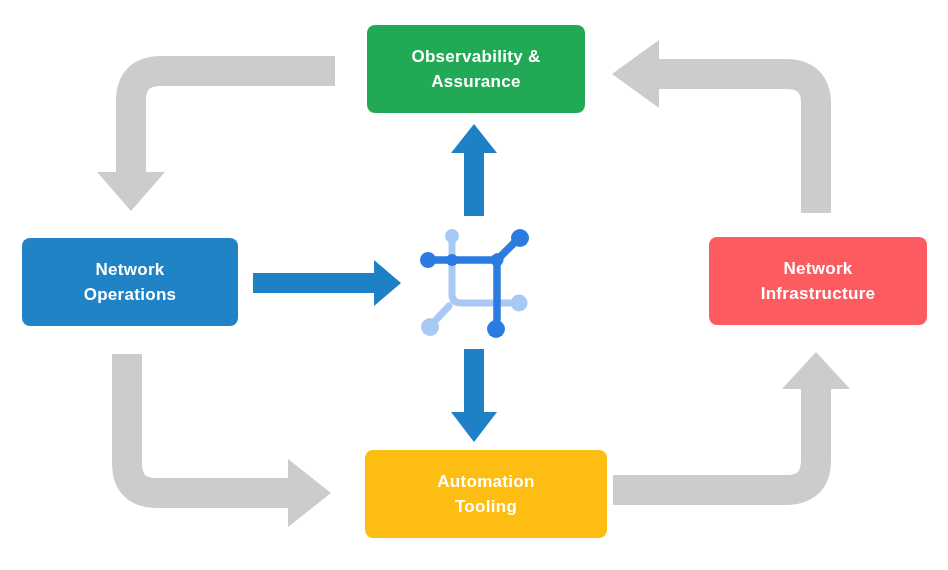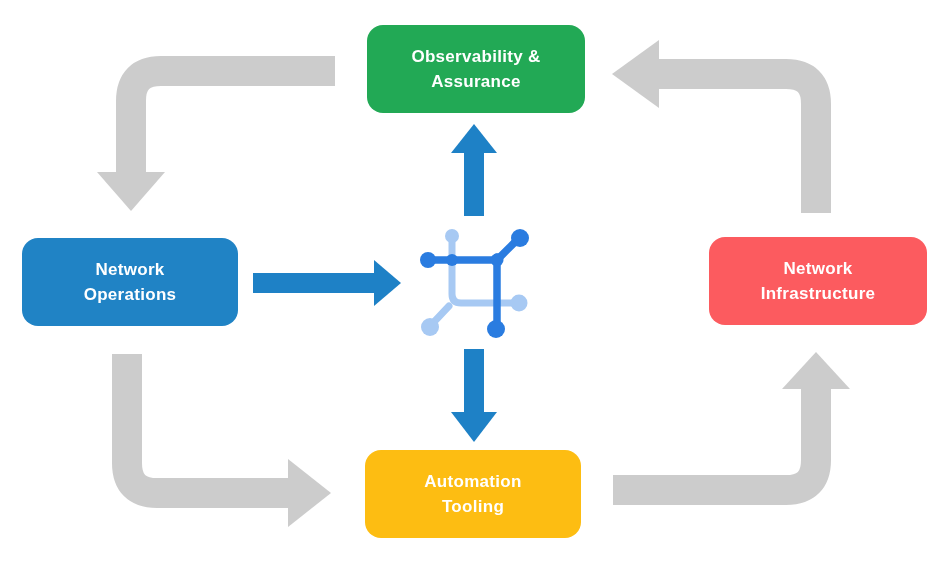--- a/index.html
+++ b/index.html
@@ -19,33 +19,33 @@
   .layer {
     position: absolute;
     left: 0;
     top: 0;
   }
   .node {
     position: absolute;
     display: flex;
     align-items: center;
     justify-content: center;
-    border-radius: 16px;
+    border-radius: 8px;
     color: #FFFFFF;
     font-size: 17px;
     font-weight: bold;
     letter-spacing: 0.3px;
     text-align: center;
     line-height: 25px;
     white-space: pre-line;
   }
   .node-observability { left: 367px; top: 25px;  width: 218px; height: 88px; }
   .node-operations    { left: 22px;  top: 238px; width: 216px; height: 88px; }
   .node-infrastructure{ left: 709px; top: 237px; width: 218px; height: 88px; }
-  .node-automation    { left: 365px; top: 450px; width: 216px; height: 88px; }
+  .node-automation    { left: 365px; top: 450px; width: 242px; height: 88px; }
 </style>
 </head>
 <body>
 
 <div class="canvas">
 
   <svg class="layer" width="948" height="570" viewBox="0 0 948 570">
 
     <g>
       <path d="M 335,71 L 161,71 Q 131,71 131,101 L 131,172" fill="none" stroke-width="30" stroke="#CCCCCC"></path>

